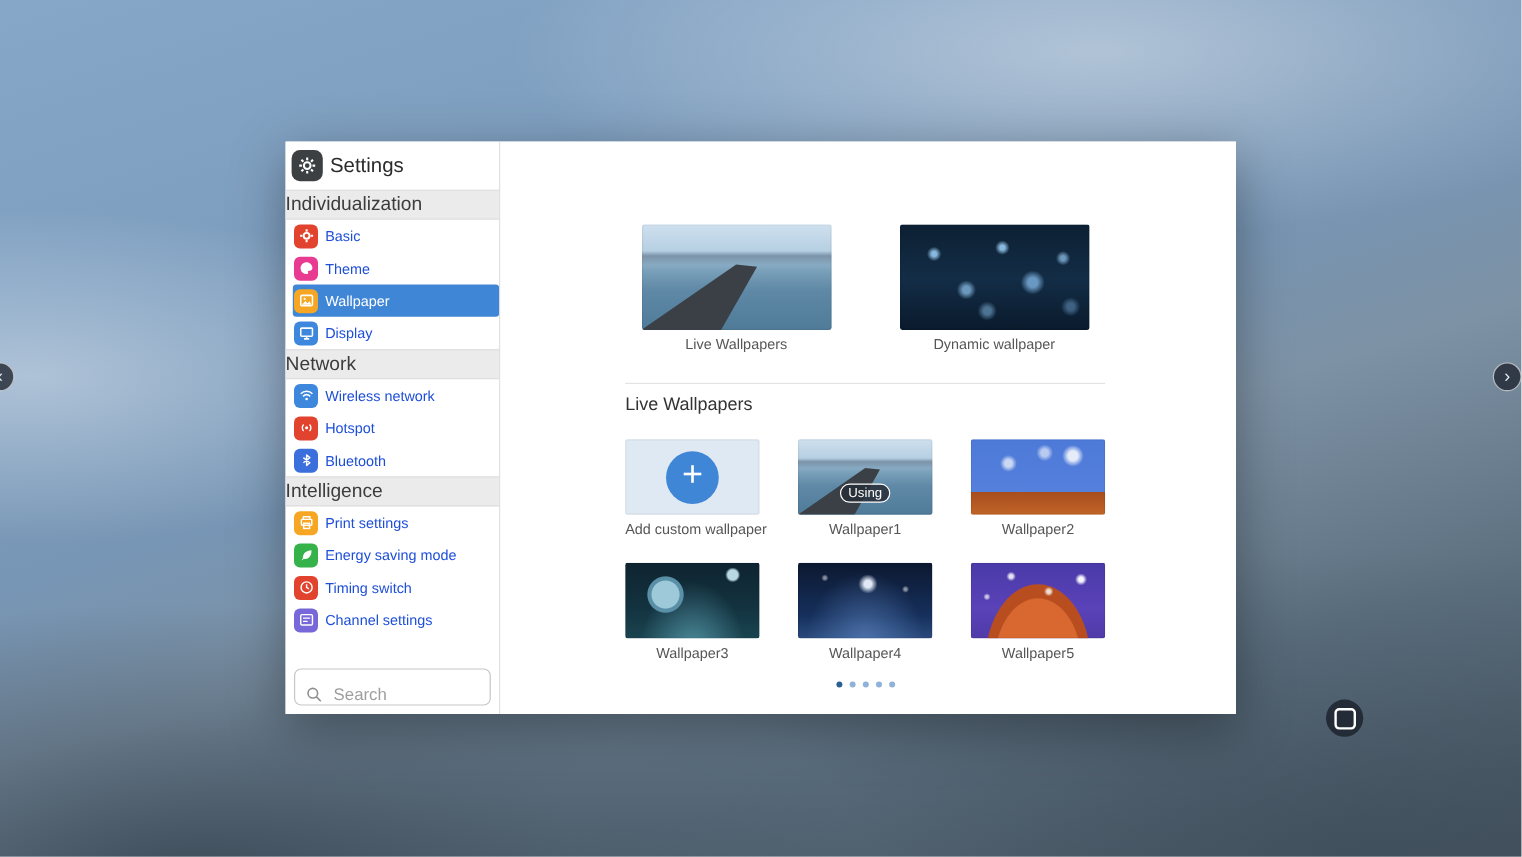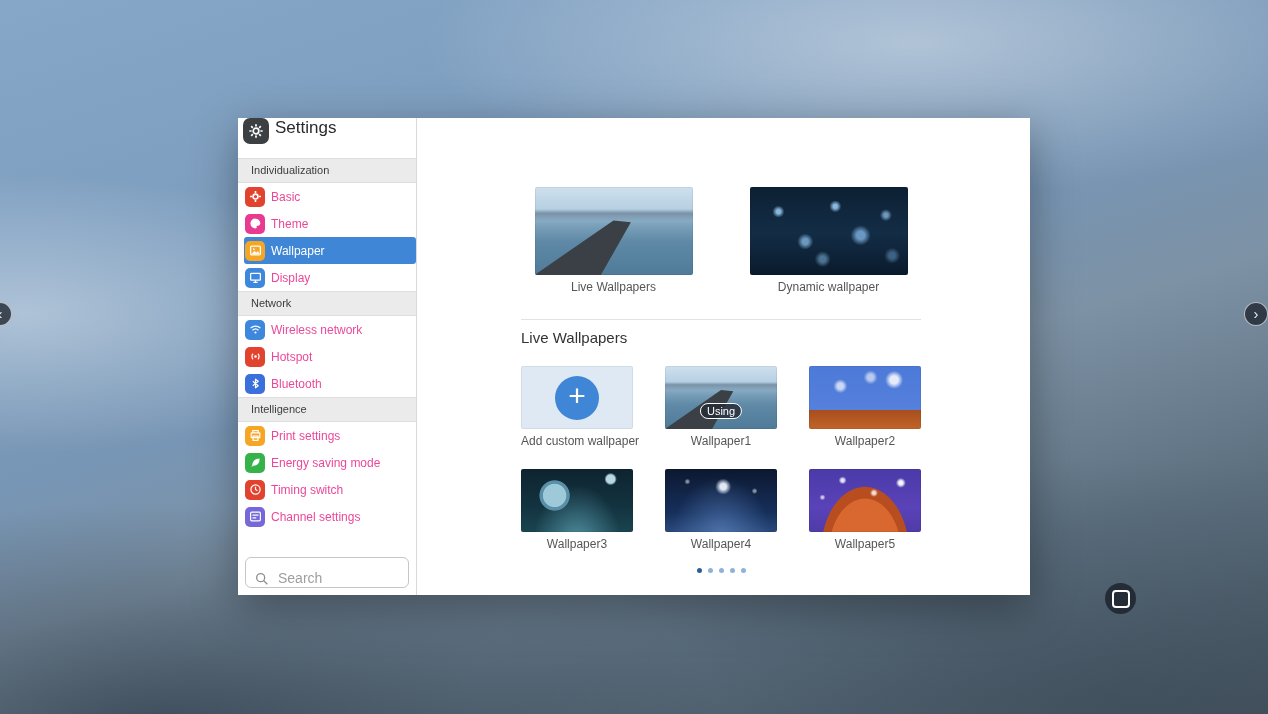--- a/index.html
+++ b/index.html
@@ -20,31 +20,31 @@
 
   
   .dialog{
     position:absolute;left:238px;top:118px;width:792px;height:477px;
     background:#ffffff;display:flex;box-shadow:0 12px 42px rgba(0,0,0,.35);
   }
 
   
   .sidebar{width:179px;box-sizing:border-box;border-right:1px solid #d9d9d9;
     display:flex;flex-direction:column;background:#fff;}
-  .sb-header{height:40px;display:flex;align-items:flex-start;padding-left:5px;gap:6px;flex:0 0 auto;}
+  .sb-header{height:40px;display:flex;align-items:center;padding-left:5px;gap:6px;flex:0 0 auto;}
   .sb-gear{width:26px;height:26px;border-radius:7px;background:#3c4043;
     display:flex;align-items:center;justify-content:center;flex:0 0 auto;}
   .sb-title{font-size:17px;color:#2b2b2b;}
   .sb-scroll{flex:1 1 auto;overflow:hidden;}
   .sb-section{height:23px;line-height:23px;background:#ebebeb;border-top:1px solid #dedede;
-    border-bottom:1px solid #dedede;font-size:11px;color:#3c3c3c;padding-left:13px;}
+    border-bottom:1px solid #dedede;font-size:16px;color:#3c3c3c;}
   .sb-item{height:27px;display:flex;align-items:center;padding-left:7px;gap:6px;cursor:pointer;}
   .sb-icon{width:20px;height:20px;border-radius:5px;display:flex;align-items:center;
     justify-content:center;flex:0 0 auto;}
-  .sb-label{font-size:12px;color:#ec4899;white-space:nowrap;}
+  .sb-label{font-size:12px;color:#1d4ed8;white-space:nowrap;}
   .sb-item.selected{background:#3f86d6;border-radius:3px;margin:0 0 0 6px;padding-left:1px;}
   .sb-item.selected .sb-label{color:#ffffff;}
   .search-box{flex:0 0 auto;margin:5px 7px 7px 7px;height:29px;border:1px solid #c6c6c6;
     border-radius:6px;display:flex;align-items:flex-end;padding:0 8px;gap:6px;background:#fff;}
   .search-box input{border:none;outline:none;font-size:14px;color:#444;width:120px;
     font-family:"Liberation Sans","DejaVu Sans",sans-serif;background:transparent;}
   .search-box input::placeholder{color:#9e9e9e;}
 
   
   .content{flex:1 1 auto;position:relative;background:#fff;}

